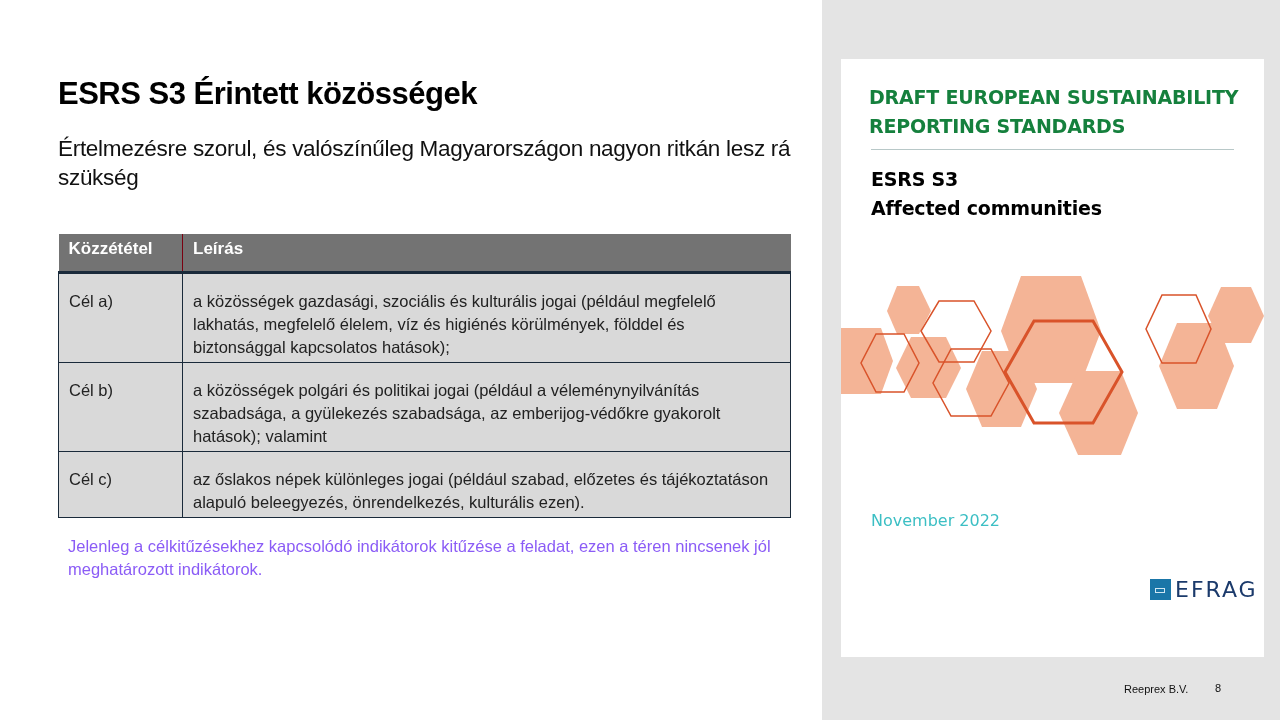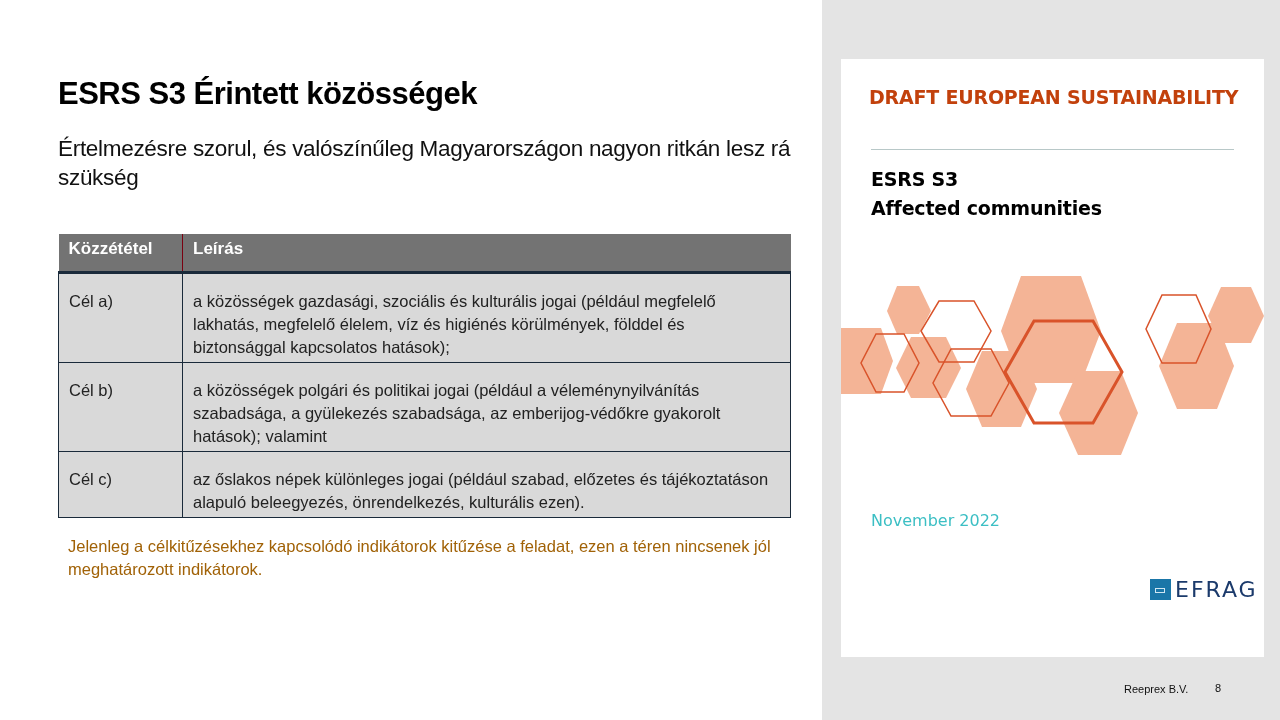--- a/index.html
+++ b/index.html
@@ -29,31 +29,31 @@
   table.disc th.c1 { border-right: 1px solid #7a0010; }
   table.disc td {
     background: #d9d9d9; vertical-align: top; padding: 16px 10px 3px 10px;
     line-height: 23px; border-bottom: 1px solid #1a2a3a;
   }
   table.disc td.c1 { width: 124px; border-right: 1px solid #1a2a3a; border-left: 1px solid #1a2a3a; }
   table.disc td.c2 { border-right: 1px solid #1a2a3a; margin-top: 32px; }
 
   .note {
     position: absolute; left: 68px; top: 535px; width: 720px;
-    font-size: 16.5px; line-height: 23px; color: #a16207;
+    font-size: 16.5px; line-height: 23px; color: #8b5cf6;
   }
 
   .slide-right { position: absolute; left: 822px; top: 0; width: 458px; height: 720px; background: #e4e4e4; }
   .cover {
     position: absolute; left: 19px; top: 59px; width: 423px; height: 598px; background: #ffffff;
   }
   .cover-head {
     position: absolute; left: 28px; top: 24px; width: 370px;
     font-family: "DejaVu Sans", sans-serif; font-weight: bold; font-size: 19px; line-height: 29px;
-    color: #c2410c; letter-spacing: -0.2px;
+    color: #15803d; letter-spacing: -0.2px;
   }
   .cover-rule { position: absolute; left: 30px; top: 90px; width: 363px; height: 1px; background: #b8c8c8; }
   .cover-std {
     position: absolute; left: 30px; top: 106px;
     font-family: "DejaVu Sans", sans-serif; font-weight: bold; font-size: 19px; line-height: 29px;
     color: #000000; letter-spacing: -0.2px;
   }
   .hex-art { position: absolute; left: 0; top: 212px; width: 423px; height: 210px; }
   .cover-date {
     position: absolute; left: 30px; top: 452px;
@@ -100,20 +100,21 @@
     </tbody>
   </table>
 
   <p class="note">Jelenleg a célkitűzésekhez kapcsolódó indikátorok kitűzése a feladat, ezen a téren nincsenek jól meghatározott indikátorok.</p>
 </div>
 
 <div class="slide-right">
   <div class="cover">
     <div class="cover-head">
       <div>DRAFT EUROPEAN SUSTAINABILITY</div>
+      <div>REPORTING STANDARDS</div>
     </div>
     <div class="cover-rule"></div>
     <div class="cover-std">
       <div>ESRS S3</div>
       <div>Affected communities</div>
     </div>
 
     <svg class="hex-art" viewBox="0 0 423 210">
       <g fill="#f4b496">
         <polygon points="0,57 40,57 52,90 40,123 0,123 0,90"></polygon>

